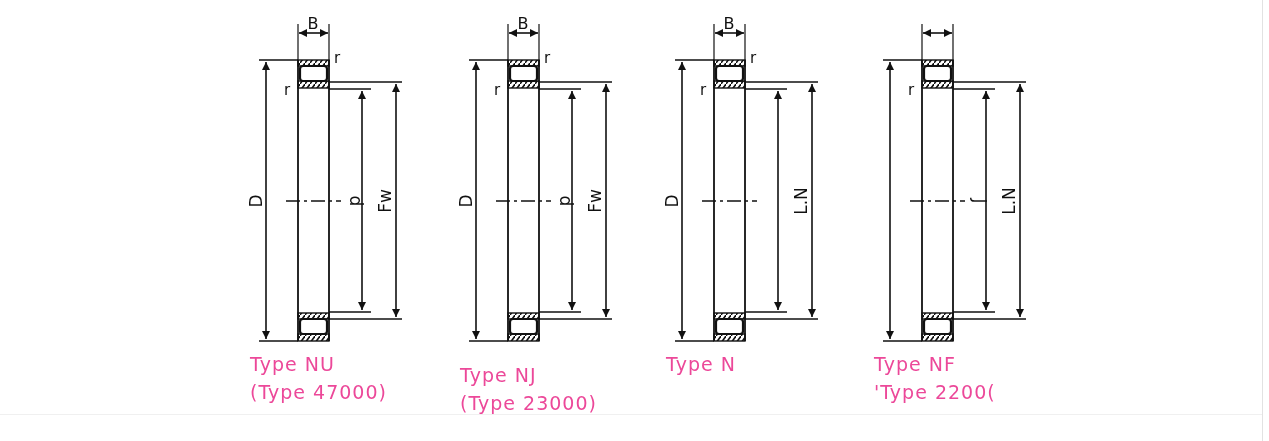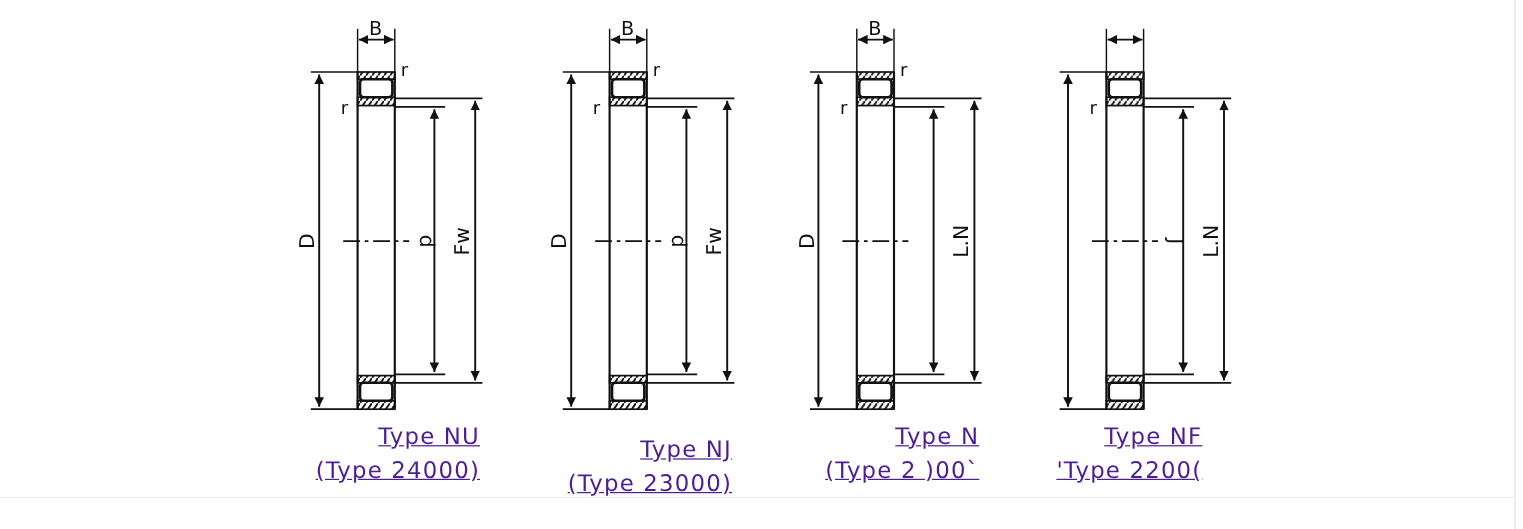--- a/index.html
+++ b/index.html
@@ -1,22 +1,22 @@
 <!DOCTYPE html>
 <html><head>
 <meta charset="utf-8">
 <style>
   html, body { margin: 0; padding: 0; background: #ffffff; }
   body { width: 1269px; height: 441px; overflow: hidden; position: relative;
          font-family: "DejaVu Sans", sans-serif; }
   #canvas { position: absolute; left: 0; top: 0; width: 1269px; height: 441px; }
   .frame-right { position: absolute; left: 1262px; top: 0; width: 1px; height: 441px; background: #e2e2e2; }
   .frame-bottom { position: absolute; left: 0; top: 414px; width: 1262px; height: 1px; background: #f0f0f0; }
-  .caption { position: absolute; text-align: right; color: #4c1d95; font-size: 19px;
-             letter-spacing: 1px; line-height: 24px; white-space: nowrap; text-decoration: underline; }
+  .caption { position: absolute; text-align: left; color: #ec4899; font-size: 19px;
+             letter-spacing: 1px; line-height: 24px; white-space: nowrap; }
   svg text { font-family: "DejaVu Sans", sans-serif; fill: #111; }
 </style>
 </head>
 <body>
 
 <div class="frame-right"></div>
 <div class="frame-bottom"></div>
 
 <svg id="canvas" xmlns="http://www.w3.org/2000/svg" width="1269" height="441" viewBox="0 0 1269 441">
   <defs>
@@ -295,27 +295,26 @@
 
     <text class="lbl-r1" x="334" y="63" font-size="15"></text>
     <text class="lbl-r2" x="284" y="95" font-size="15">r</text>
   </g>
     </g>
 </svg>
 
 <div id="captions">
     <div class="caption" style="left: 250px; top: 352px; width: 150px;">
       <div>Type NU</div>
-      <div style="margin-top: 4px;">(Type 24000)</div>
+      <div style="margin-top: 4px;">(Type 47000)</div>
     </div>
     <div class="caption" style="left: 460px; top: 363px; width: 150px;">
       <div>Type NJ</div>
       <div style="margin-top: 4px;">(Type 23000)</div>
     </div>
     <div class="caption" style="left: 666px; top: 352px; width: 150px;">
       <div>Type N</div>
-      <div style="margin-top: 4px;">(Type 2 )00`</div>
     </div>
-    <div class="caption" style="left: 852px; top: 352px; width: 150px;">
+    <div class="caption" style="left: 874px; top: 352px; width: 150px;">
       <div>Type NF</div>
       <div style="margin-top: 4px;">'Type 2200(</div>
     </div>
   </div>
 
 </body></html>

